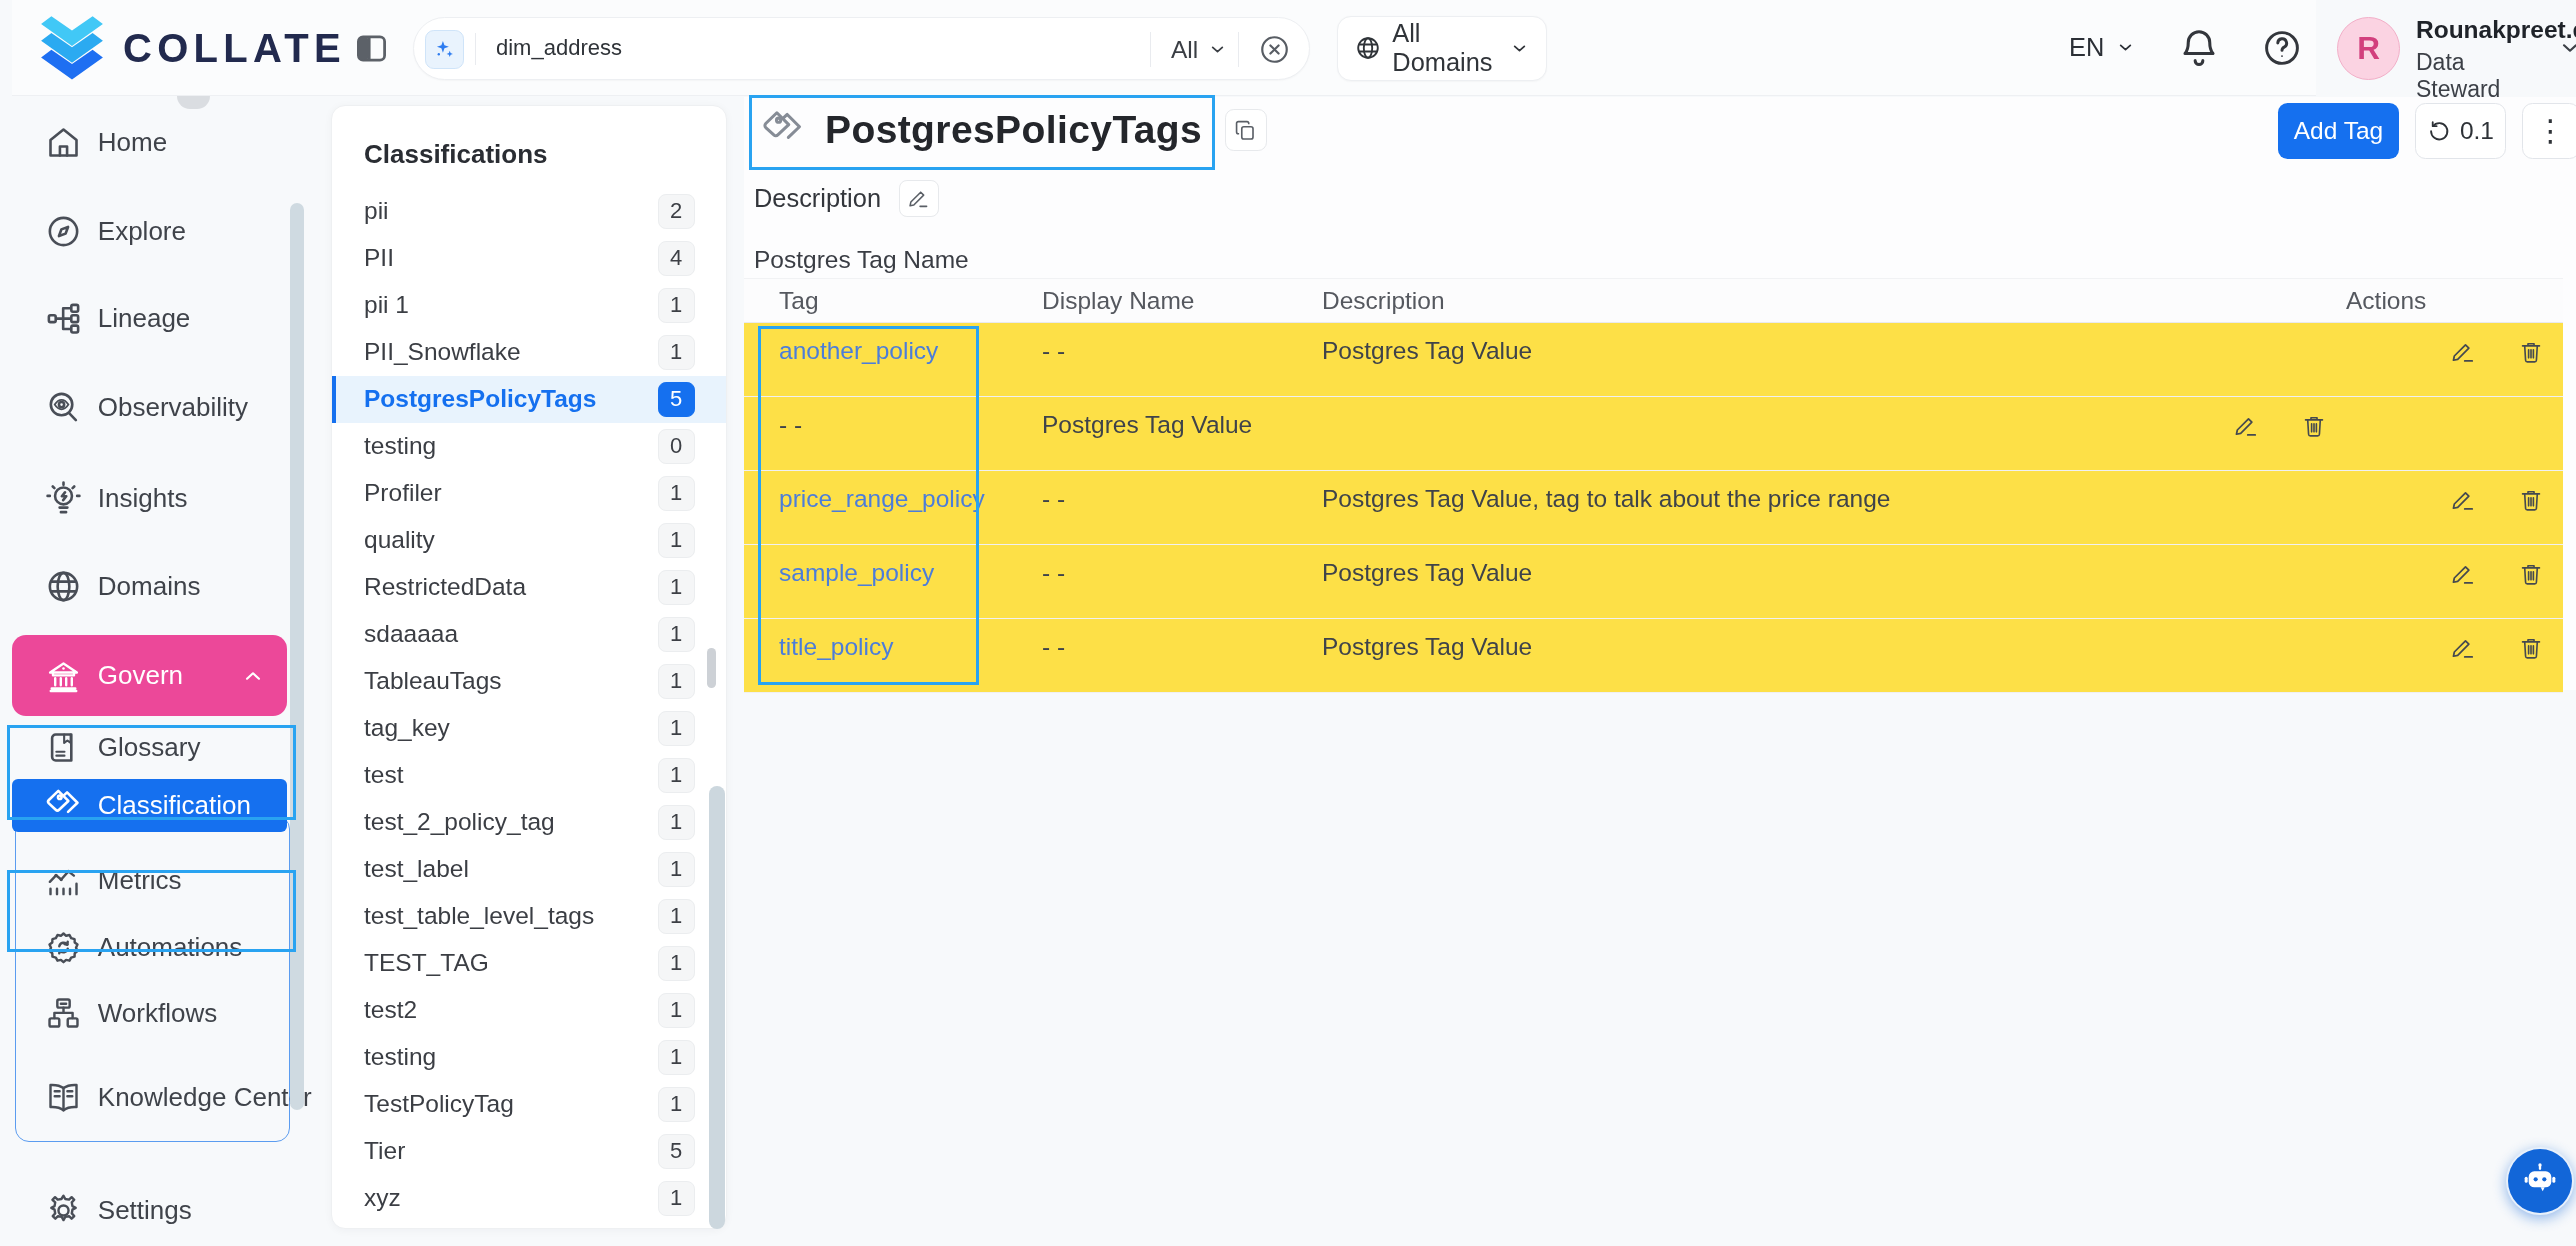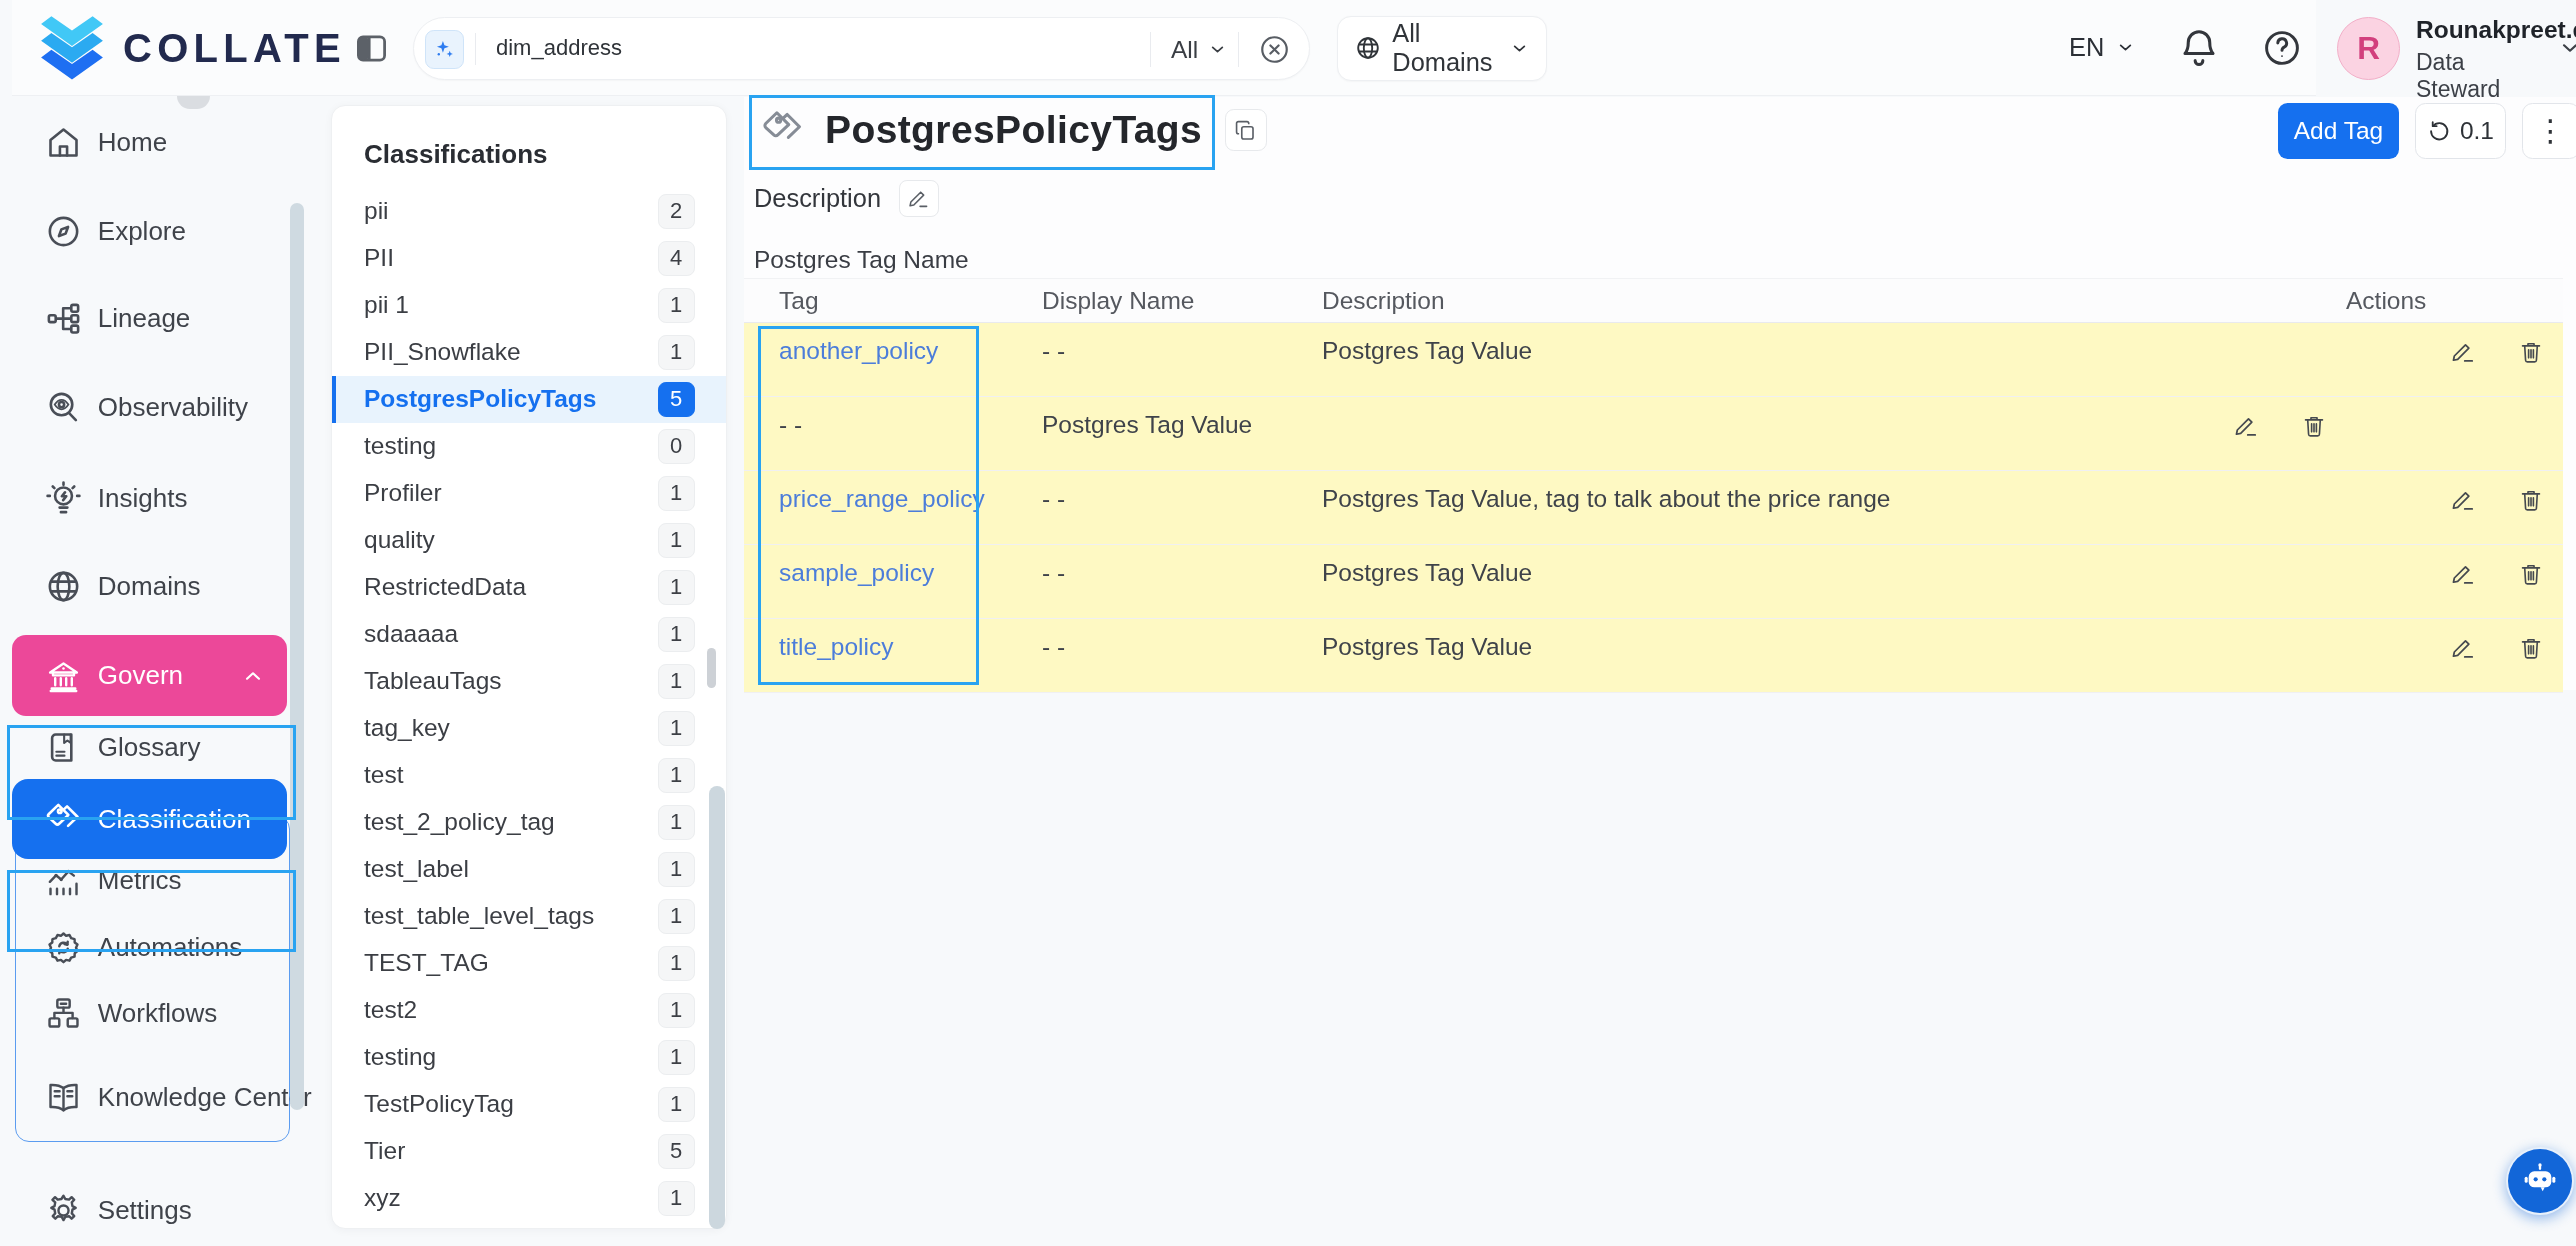--- a/index.html
+++ b/index.html
@@ -41,21 +41,21 @@
 
   
   .sidebar { position:absolute; left:0; top:96px; width:308px; height:1150px; }
   .nav-item { position:absolute; left:12.3px; width:275px; height:53px; display:flex; align-items:center; gap:15px;
     padding-left:31.5px; color:#3f434a; font-size:26px; cursor:pointer; border-radius:12.3px; }
   .nav-item .nav-ic { width:39px; height:39px; flex:0 0 39px; color:#494e57; display:flex; }
   .nav-item .spacer { flex:1; }
   .nav-item .nav-caret { width:26px; height:26px; margin-right:21px; color:#494e57; }
   .nav-pill { background:#ec4899; color:#fff; height:81px; border-radius:14px; }
   .nav-pill .nav-ic, .nav-pill .nav-caret { color:#fff; }
-  .nav-sel { background:#1570ef; color:#fff; height:80px; border-radius:16px; }
+  .nav-sel { background:#1570ef; color:#fff; height:53px; border-radius:6px; }
   .nav-sel .nav-ic { color:#fff; }
   .govern-group { position:absolute; left:15px; top:719px; width:275px; height:327px;
     border:1.8px solid #5b9cf0; border-radius:14px; }
   .side-scroll { position:absolute; left:290px; top:107px; width:14px; height:907px; background:#cfdae1; border-radius:7px; }
 
   
   .anno { position:absolute; border:3.5px solid #29a3f1; z-index:20; pointer-events:none; }
 
   
   .classif-panel { position:absolute; left:331px; top:105px; width:396px; height:1124px; background:#fff;
@@ -91,21 +91,21 @@
   .version-btn .ric { width:24.5px; height:24.5px; color:#2e3237; }
   .dots-btn { width:58px; height:56px; background:#fff; border:0.9px solid #e2e5ea; border-radius:10.5px;
     font-size:30px; color:#2e3237; cursor:pointer; font-family:inherit; line-height:1; }
 
   
   .tag-table { position:absolute; left:744px; top:278px; width:1819px; border-top:0.9px solid #f1f2f4; }
   .thead { display:grid; grid-template-columns:263px 280px 1059px 217px; height:44px; align-items:center;
     border-bottom:0.9px solid #e9eaee; background:#fcfcfd; }
   .th { font-size:24.5px; color:#55585f; padding-left:35px; }
   .th-actions { padding:0 31.5px 0 0; text-align:left; }
-  .trow { display:grid; grid-template-columns:263px 280px 1059px 217px; height:74px; border-bottom:0.9px solid #f0f0f2; background:#fef9c3; }
+  .trow { display:grid; grid-template-columns:263px 280px 1059px 217px; height:74px; border-bottom:0.9px solid #f0f0f2; background:#fde047; }
   .td { padding:14px 8.8px 0 35px; font-size:24.5px; color:#3f434a; overflow:hidden; white-space:nowrap; }
   .td-tag a { color:#4c7dda; text-decoration:none; cursor:pointer; }
   .td-actions { display:flex; justify-content:flex-end; align-items:flex-start; gap:42px; padding:15.8px 19px 0 0; }
   .act { width:26px; height:26px; color:#45494f; cursor:pointer; }
 
   
   .bot-fab { position:absolute; left:2506px; top:1147px; width:68px; height:68px; border-radius:50%;
     background:#1266d8; border:2.6px solid rgba(255,255,255,.9); box-shadow:0 3.5px 12.3px rgba(18,102,216,.45);
     display:flex; align-items:center; justify-content:center; cursor:pointer; z-index:30; }
   svg { display:block; }

